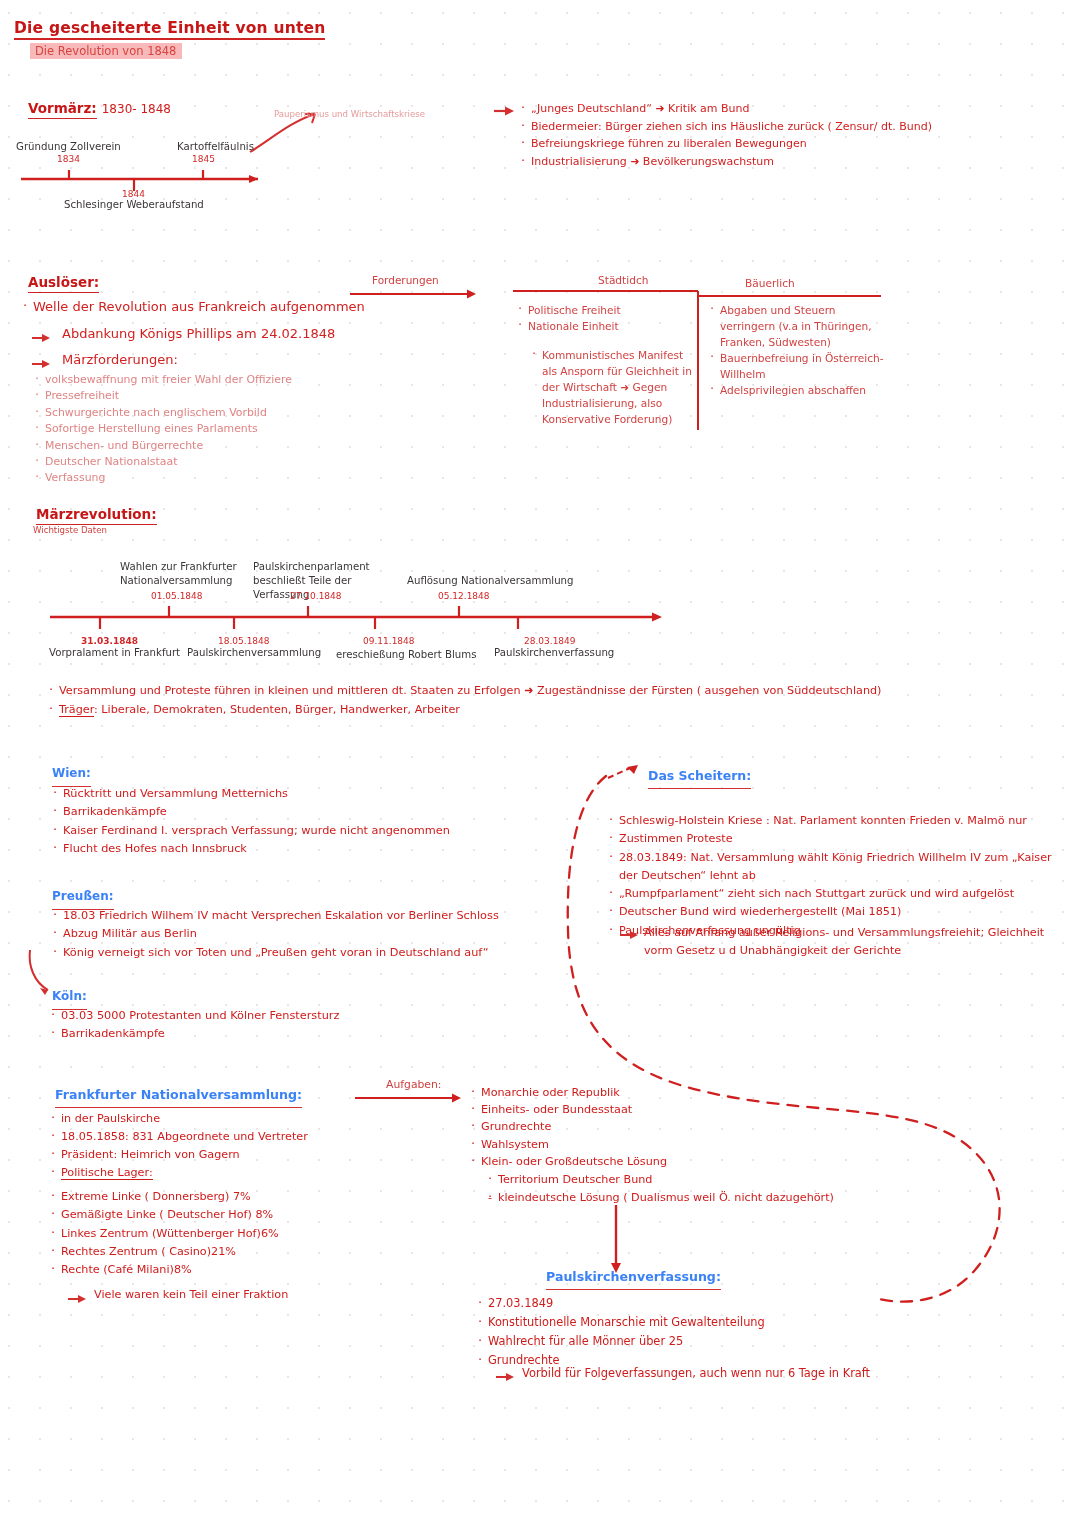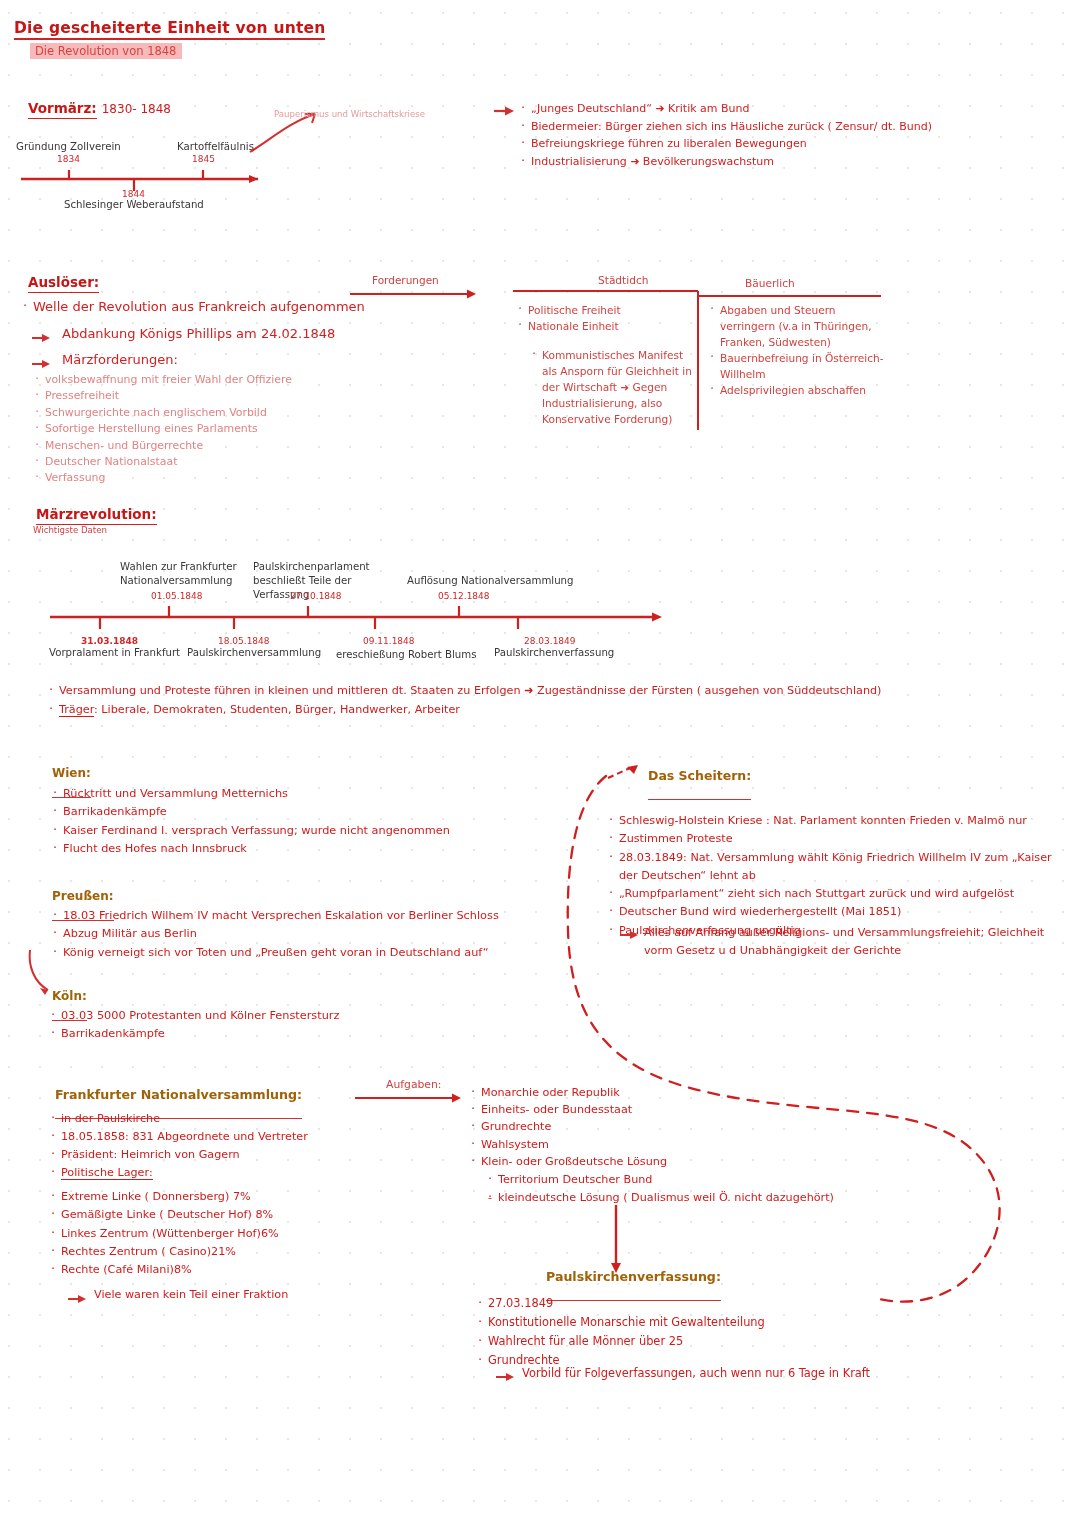--- a/index.html
+++ b/index.html
@@ -34,23 +34,23 @@
     letter-spacing:.2px;
     border-bottom:2.2px solid #cf2222;
     display:inline-block;padding-bottom:1px;line-height:1.1;
   }
   .h2{
     font-size:13.5px;color:#c61616;font-weight:600;
     border-bottom:1.8px solid #cf2222;
     display:inline-block;padding-bottom:1px;line-height:1.15;
   }
   .h3{
-    font-size:12px;color:#a16207;font-weight:600;
+    font-size:12px;color:#3b82f6;font-weight:600;
     border-bottom:1.5px solid #d43030;
-    display:inline-block;padding-bottom:16px;line-height:1.15;
+    display:inline-block;padding-bottom:5px;line-height:1.15;
   }
   .sub-hl{
     font-size:11.5px;color:#d8423f;
     background:#f7b9b9;
     display:inline-block;padding:1px 6px 1px 5px;line-height:1.25;
   }
   .body{font-size:13px;line-height:17.5px;color:#d22020;}
   .tiny{font-size:8.6px;line-height:12px;}
   .lbl{font-size:10.2px;line-height:14px;color:#3a3636;}
   .date{font-size:9px;line-height:12px;color:#d12626;}

